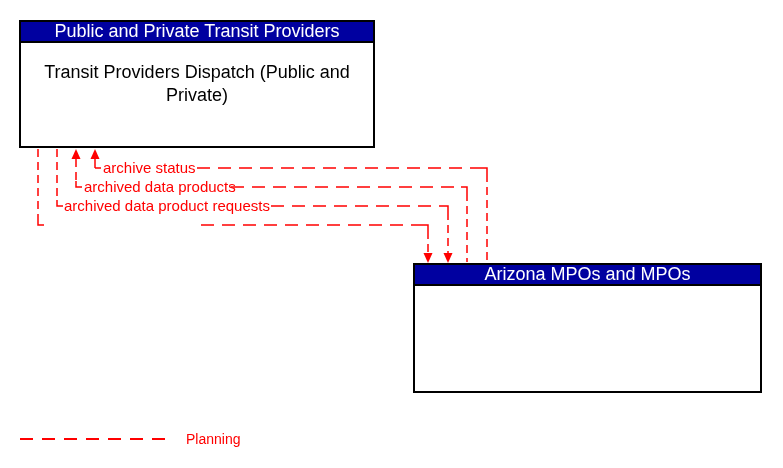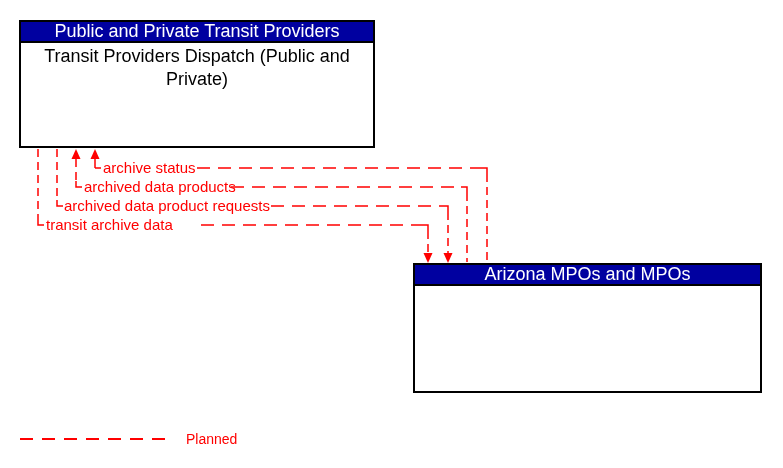--- a/index.html
+++ b/index.html
@@ -26,21 +26,21 @@
     text-align: center;
     border-bottom: 2px solid #000000;
     white-space: nowrap;
     overflow: visible;
   }
   .entity-body {
     color: #000000;
     font-size: 18px;
     line-height: 23px;
     text-align: center;
-    padding: 2px 6px 0 6px;
+    padding: 18px 6px 0 6px;
   }
   #entity-transit { left: 19px; top: 20px; width: 356px; height: 128px; }
   #entity-mpo     { left: 413px; top: 263px; width: 349px; height: 130px; }
 
   .flow-label {
     position: absolute;
     color: #ff0000;
     font-size: 15px;
     line-height: 16px;
     white-space: nowrap;
@@ -115,17 +115,16 @@
     <div class="entity-body">Transit Providers Dispatch (Public and Private)</div>
   </div>
 
   <div class="entity" id="entity-mpo">
     <div class="entity-header">Arizona MPOs and MPOs</div>
   </div>
 
   <span class="flow-label" id="label-archive-status">archive status</span>
   <span class="flow-label" id="label-product-requests">archived data product requests</span>
   <span class="flow-label" id="label-data-products">archived data products</span>
-  <span class="flow-label" id="label-transit-archive">transit archive data</span>
 
-  <span class="legend-label">Planned</span>
+  <span class="legend-label">Planning</span>
 
 </div>
 
 </body></html>

